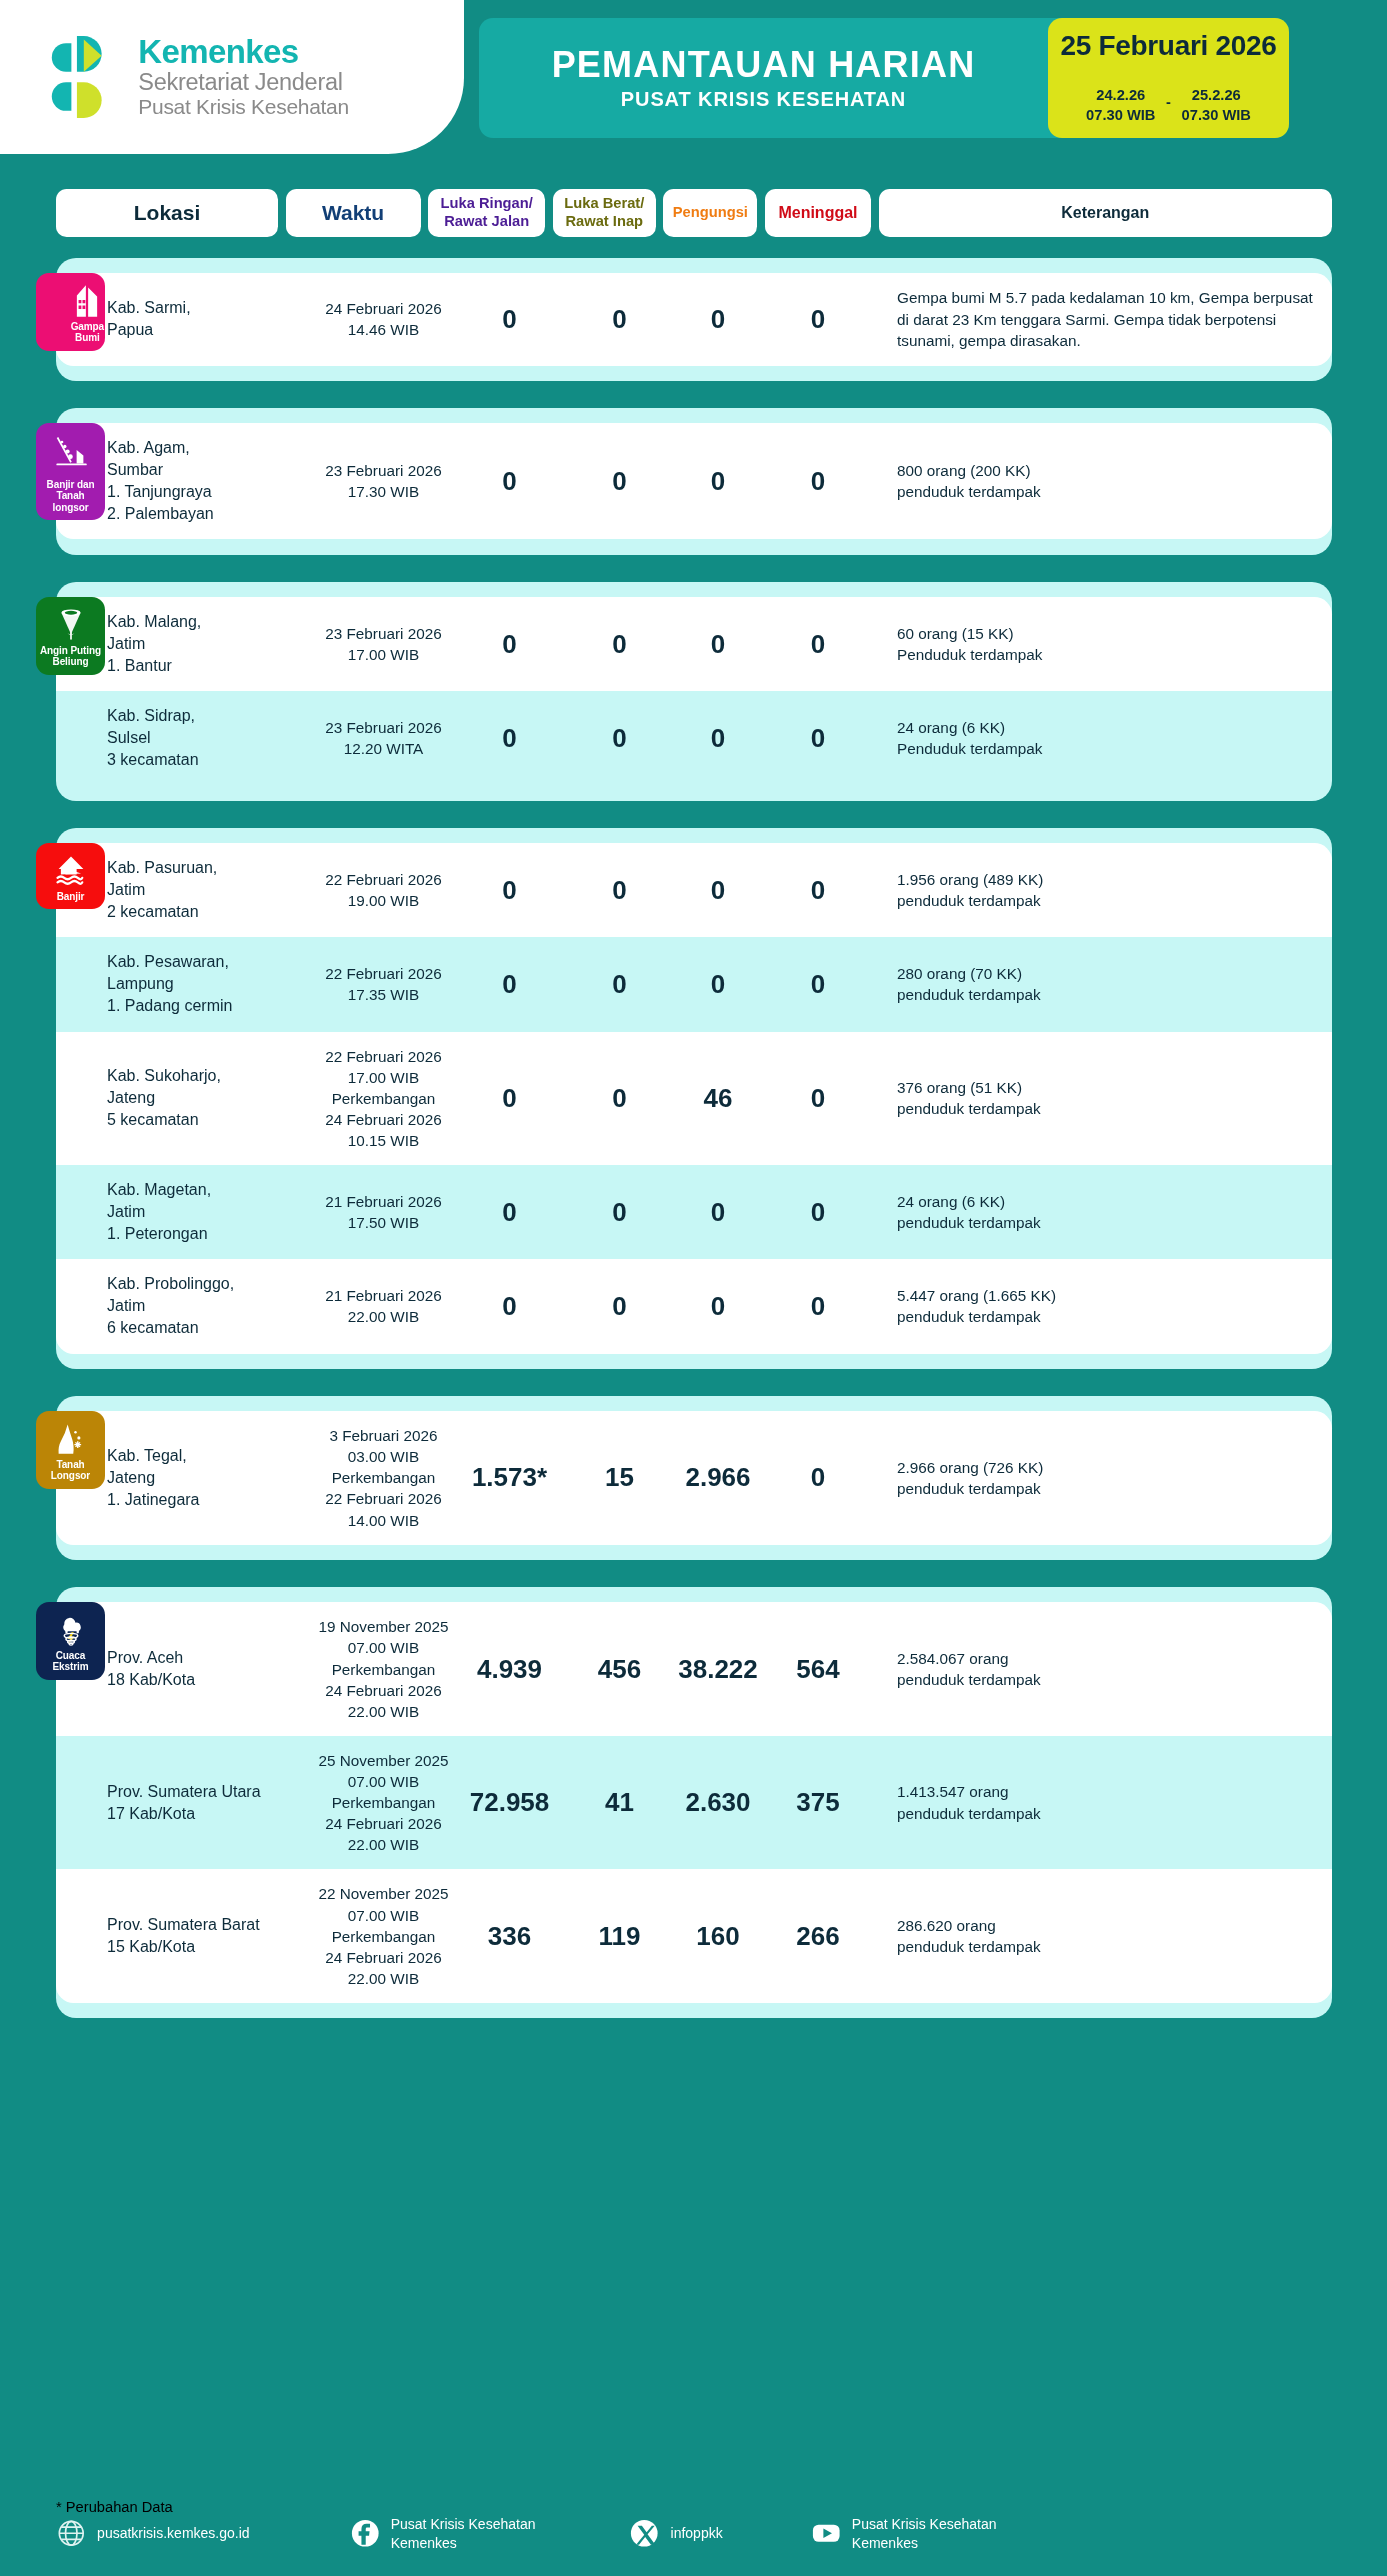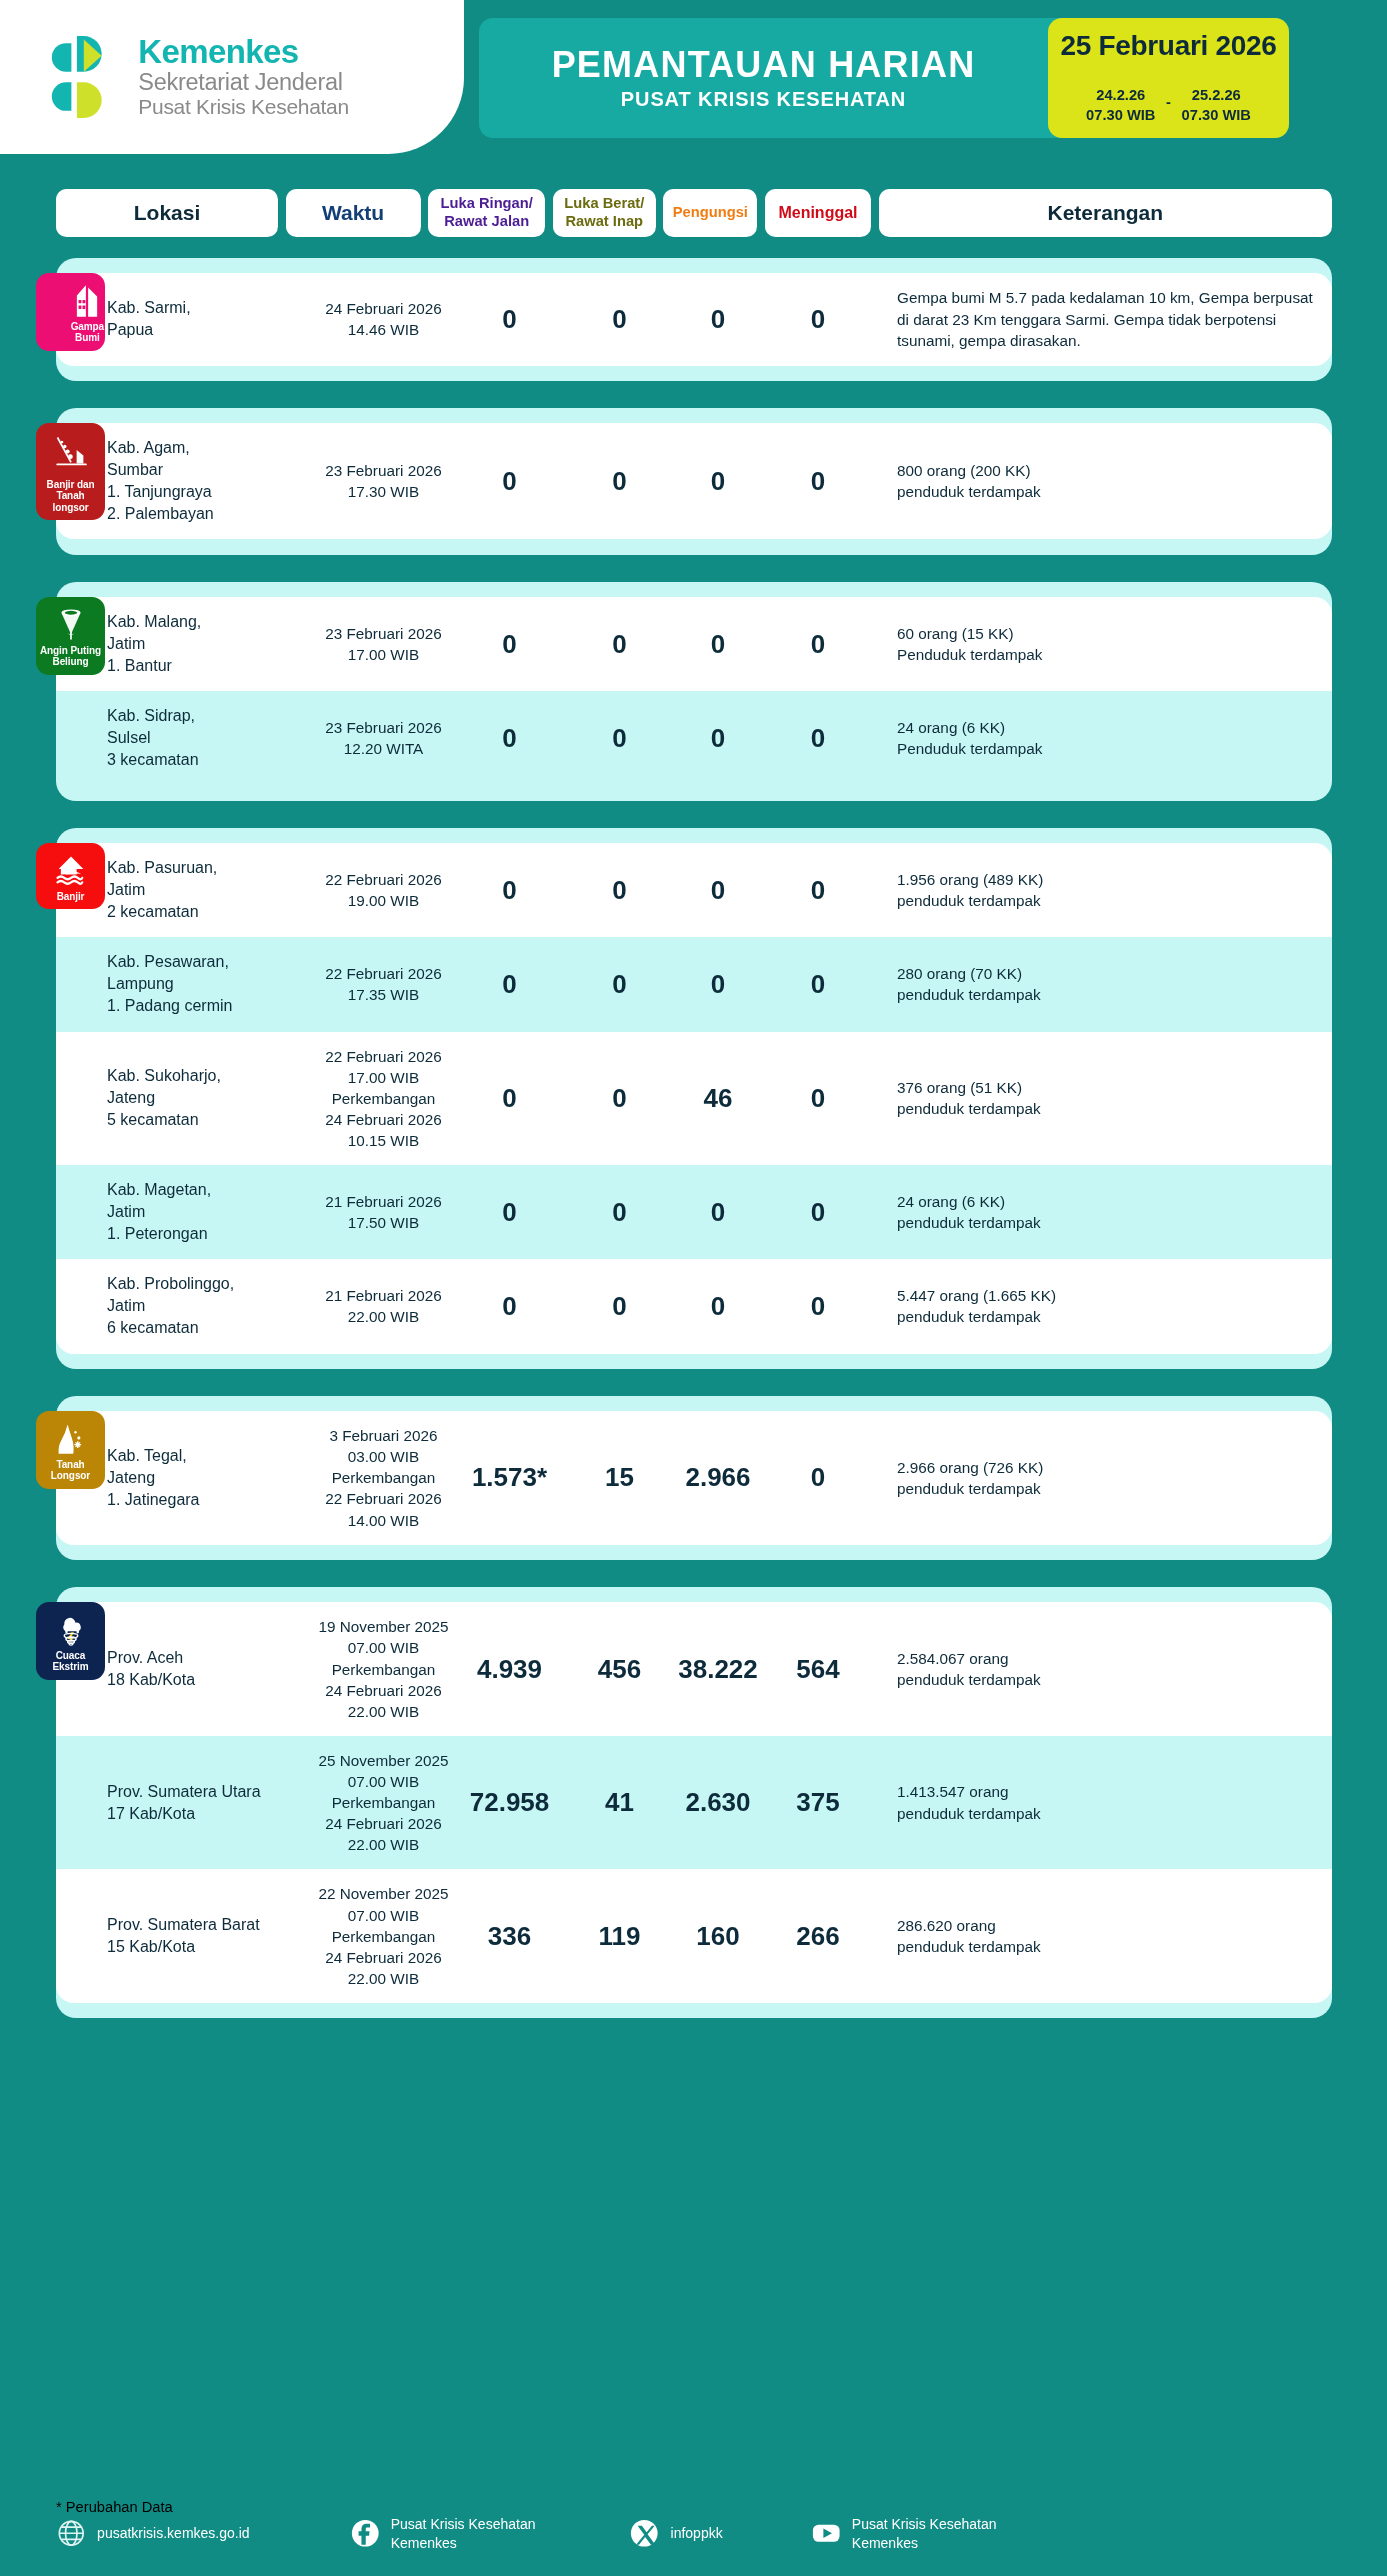--- a/index.html
+++ b/index.html
@@ -66,21 +66,21 @@
     background: #fff; border-radius: 10.6px; min-height: 48px;
     display: flex; align-items: center; justify-content: center;
     text-align: center; font-weight: bold; line-height: 1.22; padding: 3.5px 2.3px;
   }
   .ch-lokasi    { width: 222px; font-size: 21px; color: #0d2b3a; }
   .ch-waktu     { width: 135px; font-size: 21px; color: #123f76; }
   .ch-ringan    { width: 117px; font-size: 14.7px; color: #4c1d95; }
   .ch-berat     { width: 103px; font-size: 14.7px; color: #6b6b0f; }
   .ch-pengungsi { width: 94px; font-size: 14.7px; color: #f07c12; }
   .ch-meninggal { width: 106px; font-size: 16px; color: #d00b17; }
-  .ch-keterangan{ flex: 1;     font-size: 21px; color: #0d2b3a; }
+  .ch-keterangan{ flex: 1;     font-size: 16px; color: #0d2b3a; }
 
   
   .board { position: absolute; top: 258px; left: 0; right: 0; padding: 0 56px; }
   .group {
     background: #c7f7f5; border-radius: 20px;
     margin-bottom: 27px; padding: 15.3px 0; position: relative;
   }
   .badge {
     position: absolute; left: -20px; top: 15.3px;
     width: 69px; border-radius: 13px;
@@ -203,21 +203,21 @@
         <div class="cell c-lokasi">Kab. Sarmi,<br>Papua</div>
         <div class="cell c-waktu">24 Februari 2026<br>14.46 WIB</div>
         <div class="cell c-num ringan">0</div>
         <div class="cell c-num berat">0</div>
         <div class="cell c-num pengungsi">0</div>
         <div class="cell c-num meninggal">0</div>
         <div class="cell c-ket">Gempa bumi M 5.7 pada kedalaman 10 km, Gempa berpusat di darat 23 Km tenggara Sarmi. Gempa tidak berpotensi tsunami, gempa dirasakan.</div>
       </div>
     </div>
     <div class="group">
-      <div class="badge" style="background: #b91c1c; gap: 10px;">
+      <div class="badge" style="background: #a21caf; gap: 10px;">
         <span>
           <svg viewBox="0 0 64 64">
             <path fill="#fff" d="M8 8 L30 50 H8z" opacity="0"></path>
         <path stroke="#fff" stroke-width="3" fill="none" d="M8 8 L32 52"></path>
         <circle fill="#fff" cx="16" cy="16" r="2.4"></circle>
             <circle fill="#fff" cx="21" cy="24" r="3"></circle>
         <circle fill="#fff" cx="26" cy="33" r="3.6"></circle>
             <circle fill="#fff" cx="31" cy="42" r="4.2"></circle>
         <path fill="#fff" d="M42 30 L54 40 v14 H42z M46 46h5v8h-5z"></path>
         <rect fill="#fff" x="6" y="54" width="54" height="3.5" rx="1.5"></rect>

